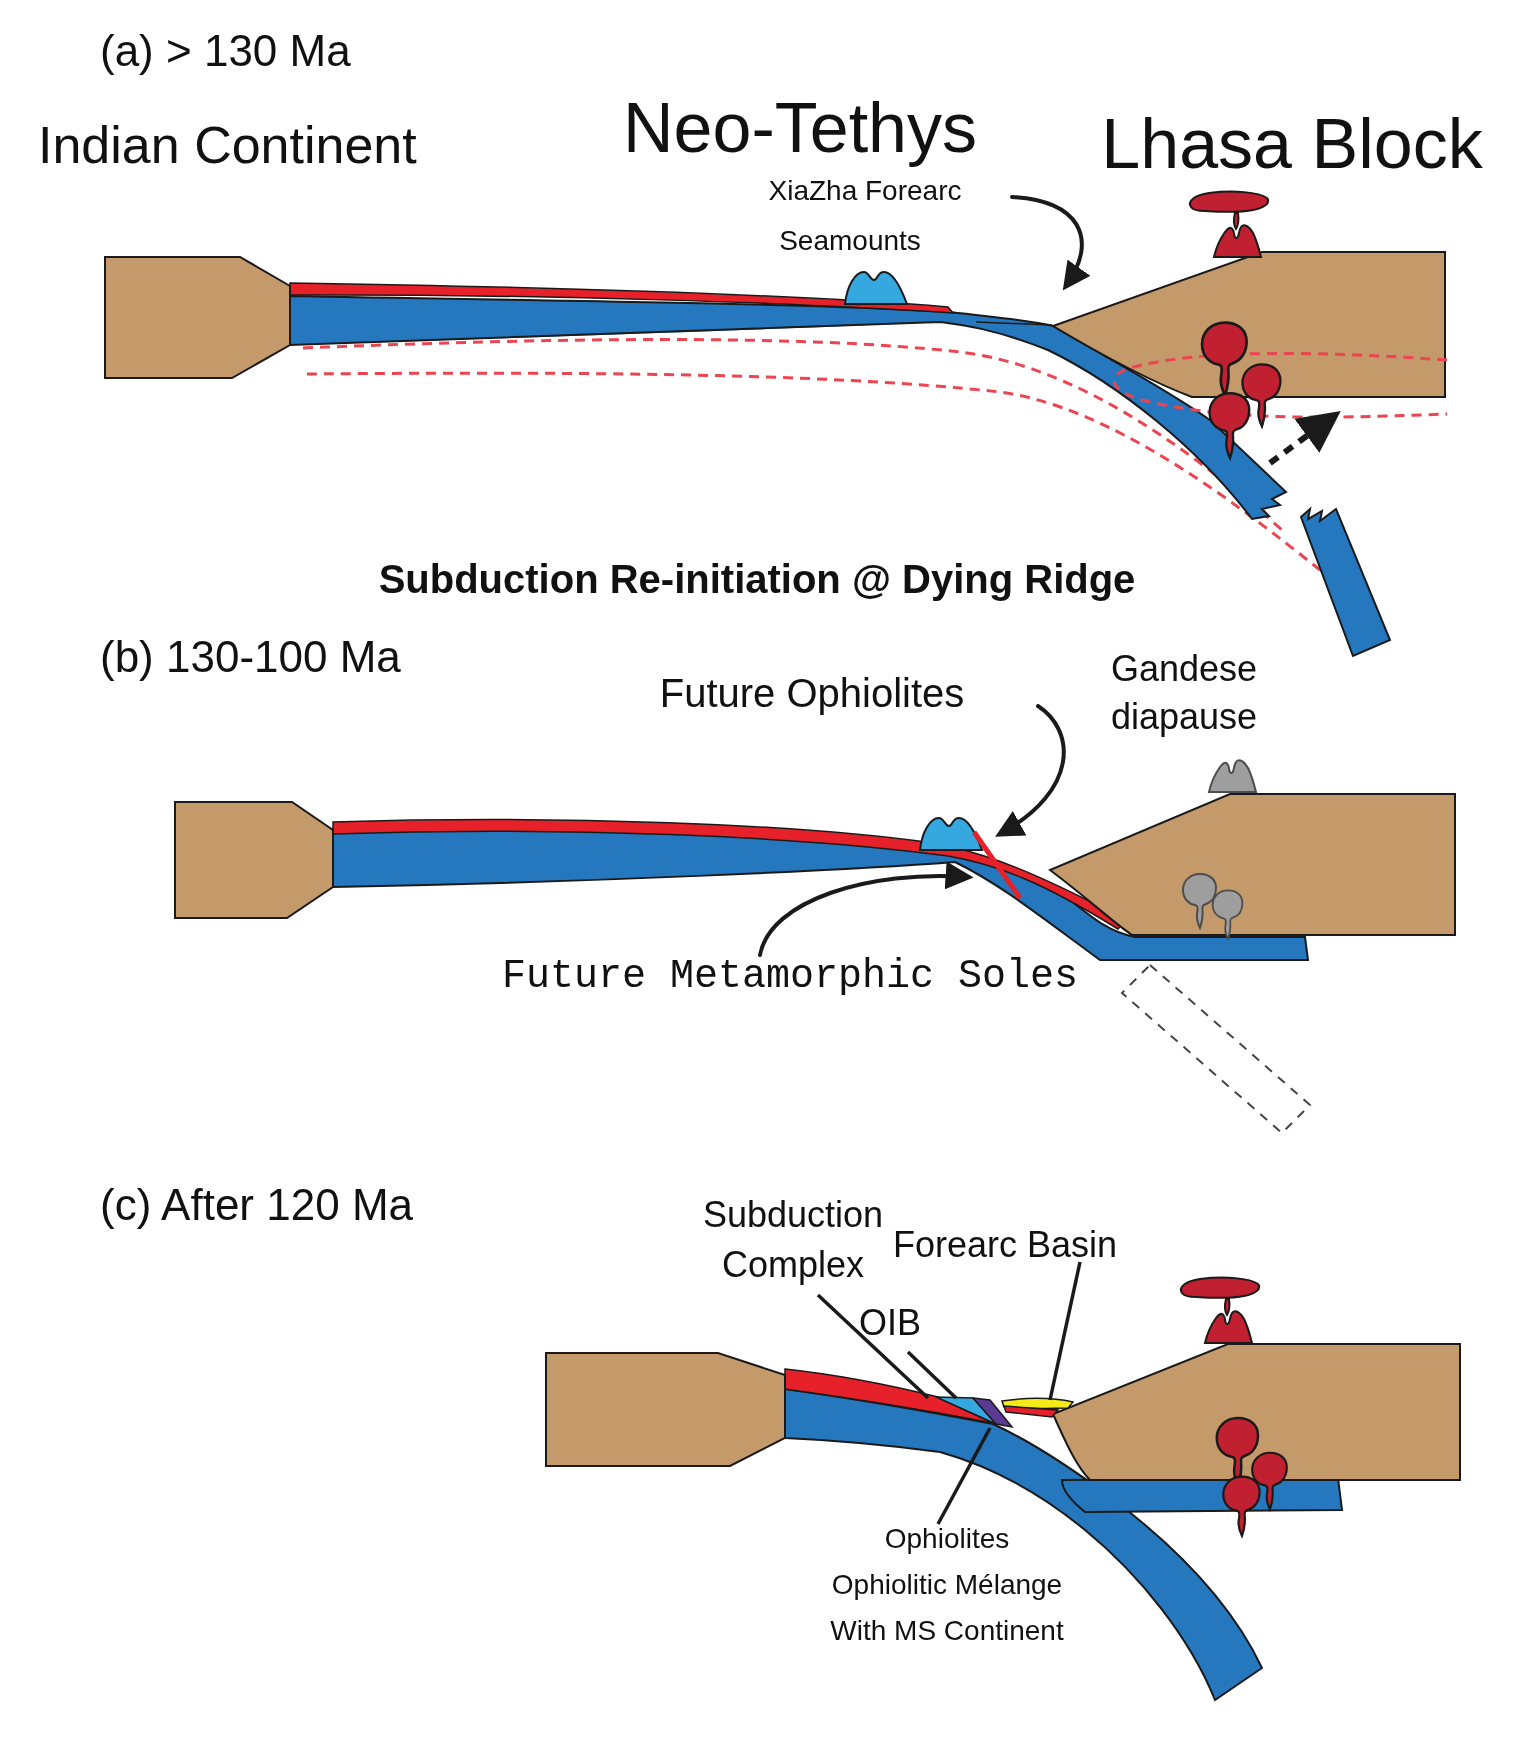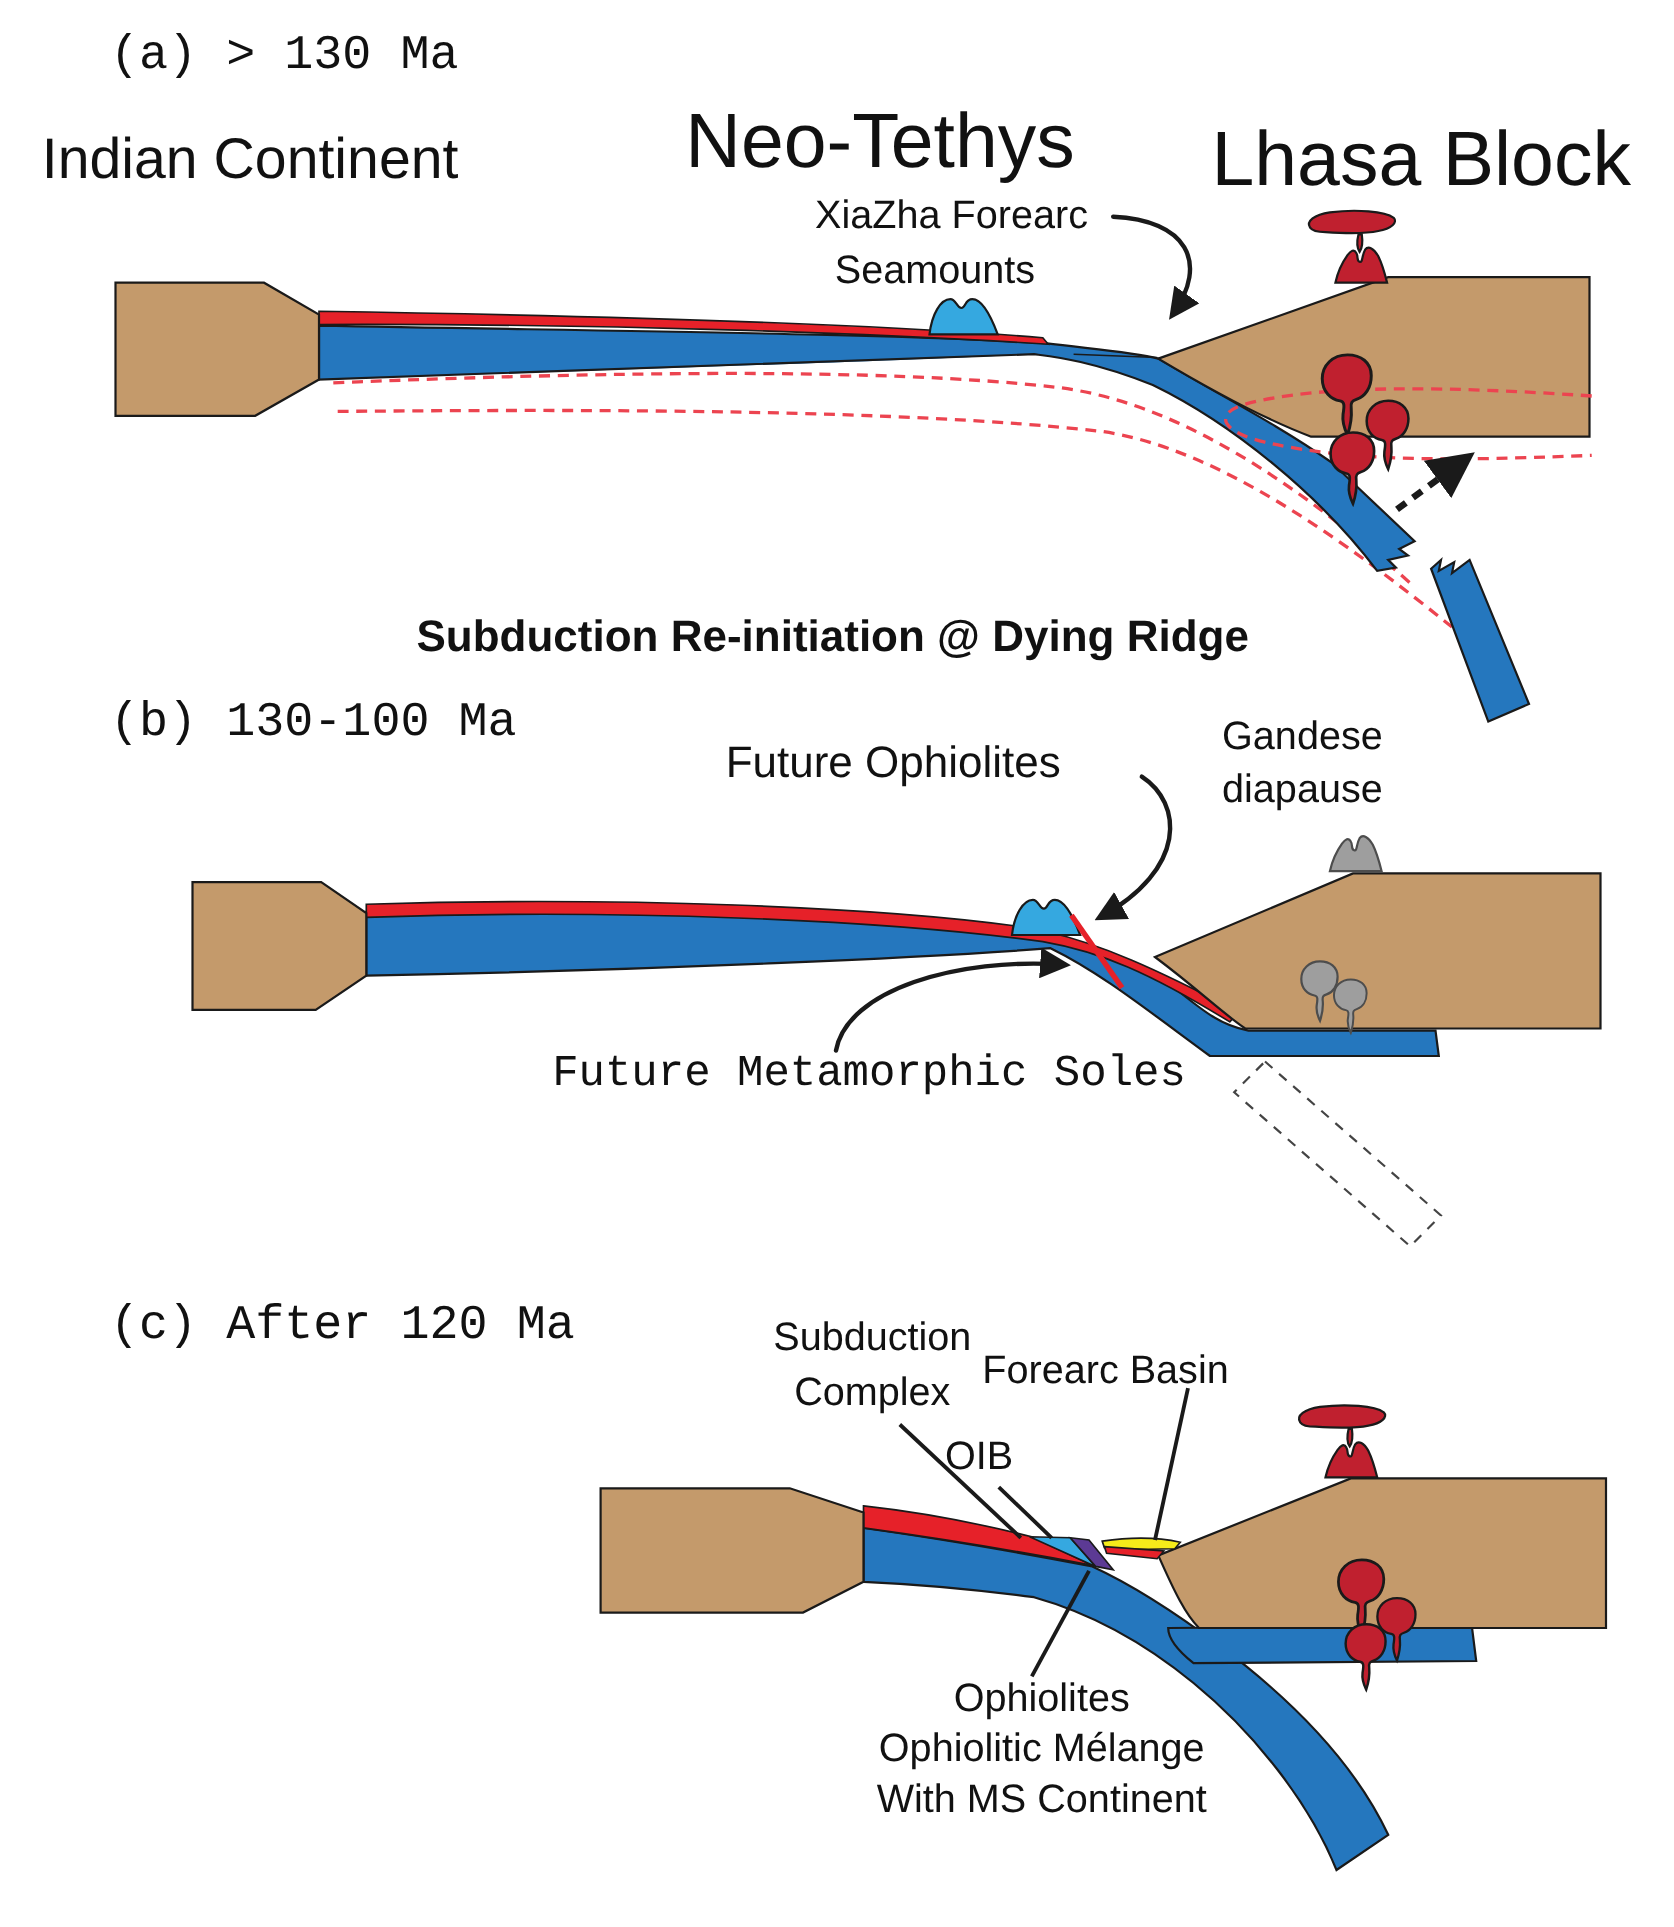--- a/index.html
+++ b/index.html
@@ -1,24 +1,24 @@
 <!DOCTYPE html>
 <html><head>
 <meta charset="utf-8">
 <style>
   html,body{margin:0;padding:0;background:#fff;}
   .stage{position:relative;width:1522px;height:1752px;background:#fff;overflow:hidden;
          font-family:"Liberation Sans", sans-serif;color:#111;}
   .stage svg{position:absolute;left:0;top:0;}
   .lbl{position:absolute;white-space:nowrap;color:#111;line-height:1.05;}
   .ctr{transform:translateX(-50%);text-align:center;}
-  .s44{font-size:44px;font-family:Liberation Mono, monospace;}
+  .s44{font-size:44px;}
   .s52{font-size:52px;}
   .s54{font-size:70px;}
-  .s42{font-size:36px;}
+  .s42{font-size:28px;}
   .s40{font-size:36px;}
   .s46{font-size:40px;}
   .bold{font-weight:bold;}
 </style>
 </head>
 <body>
 
 <div class="stage">
 
 <svg width="1522" height="1752" viewBox="0 0 1522 1752">

